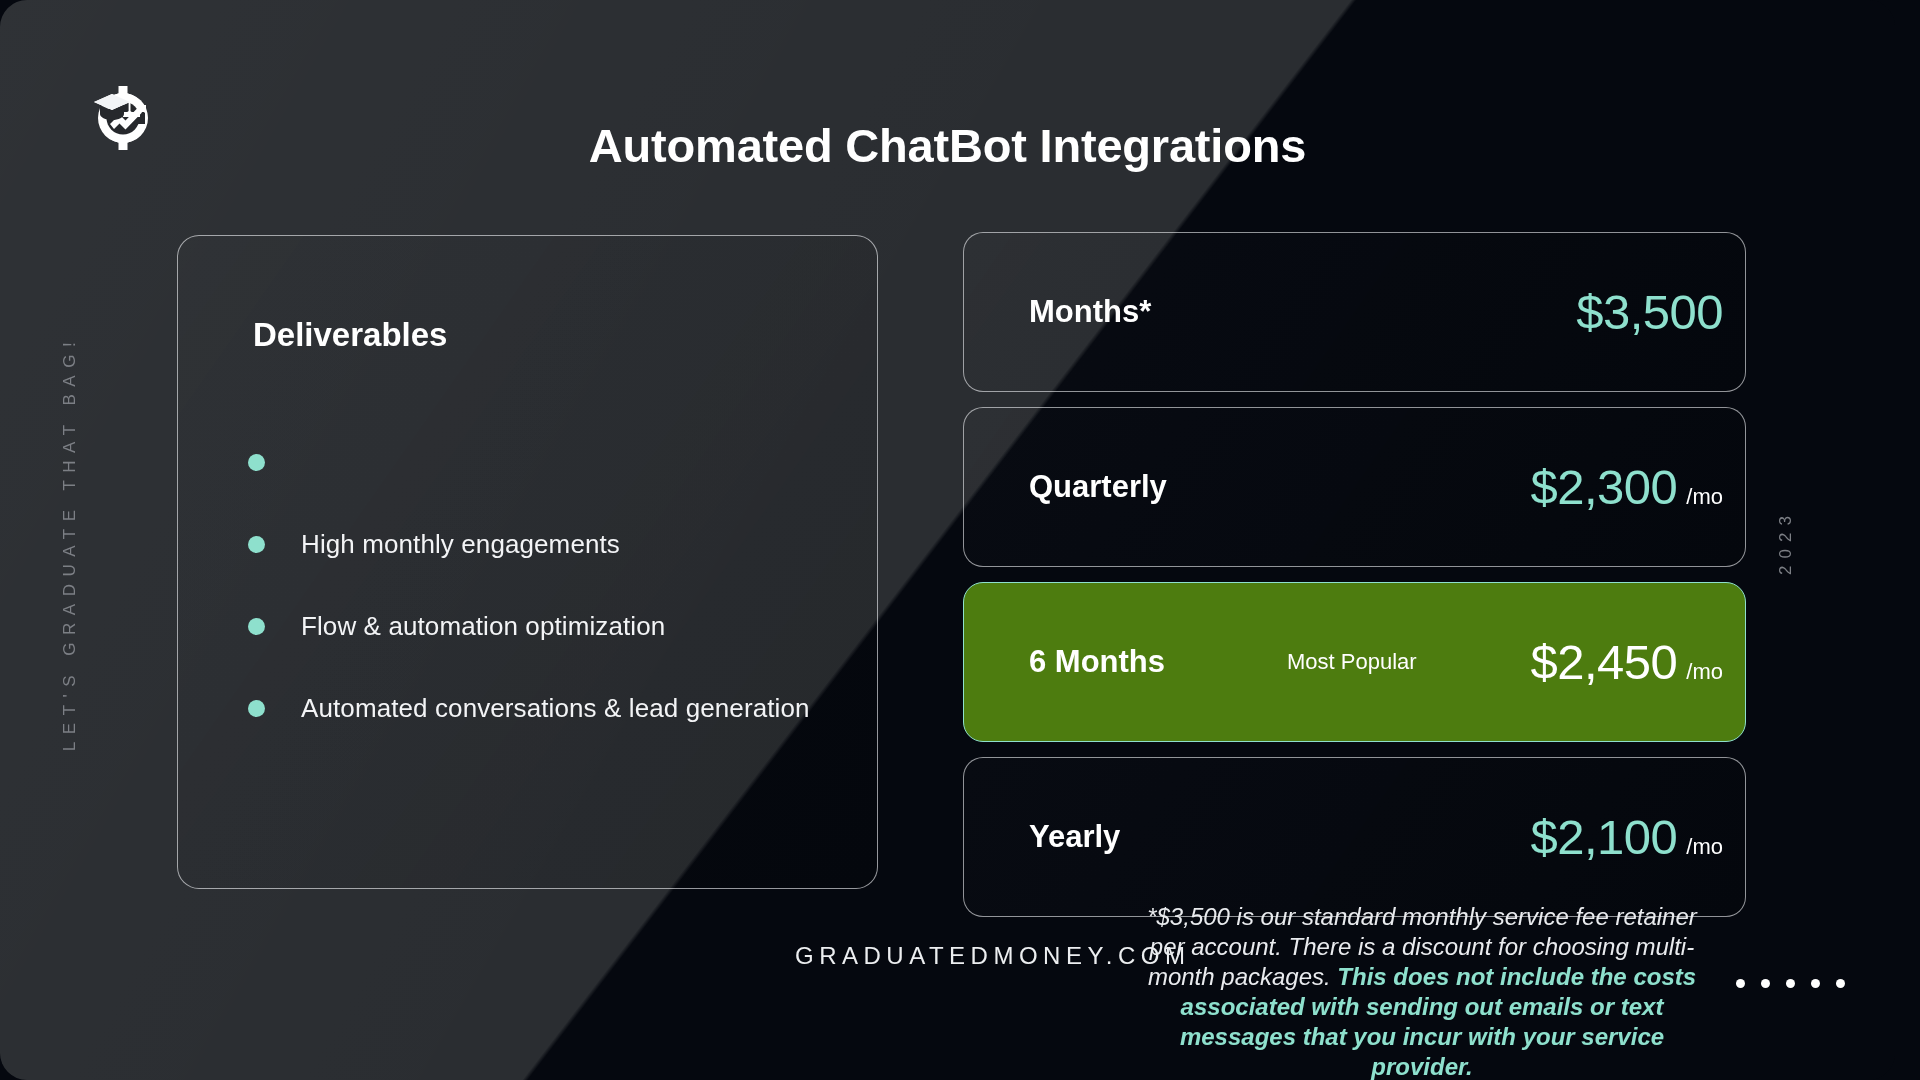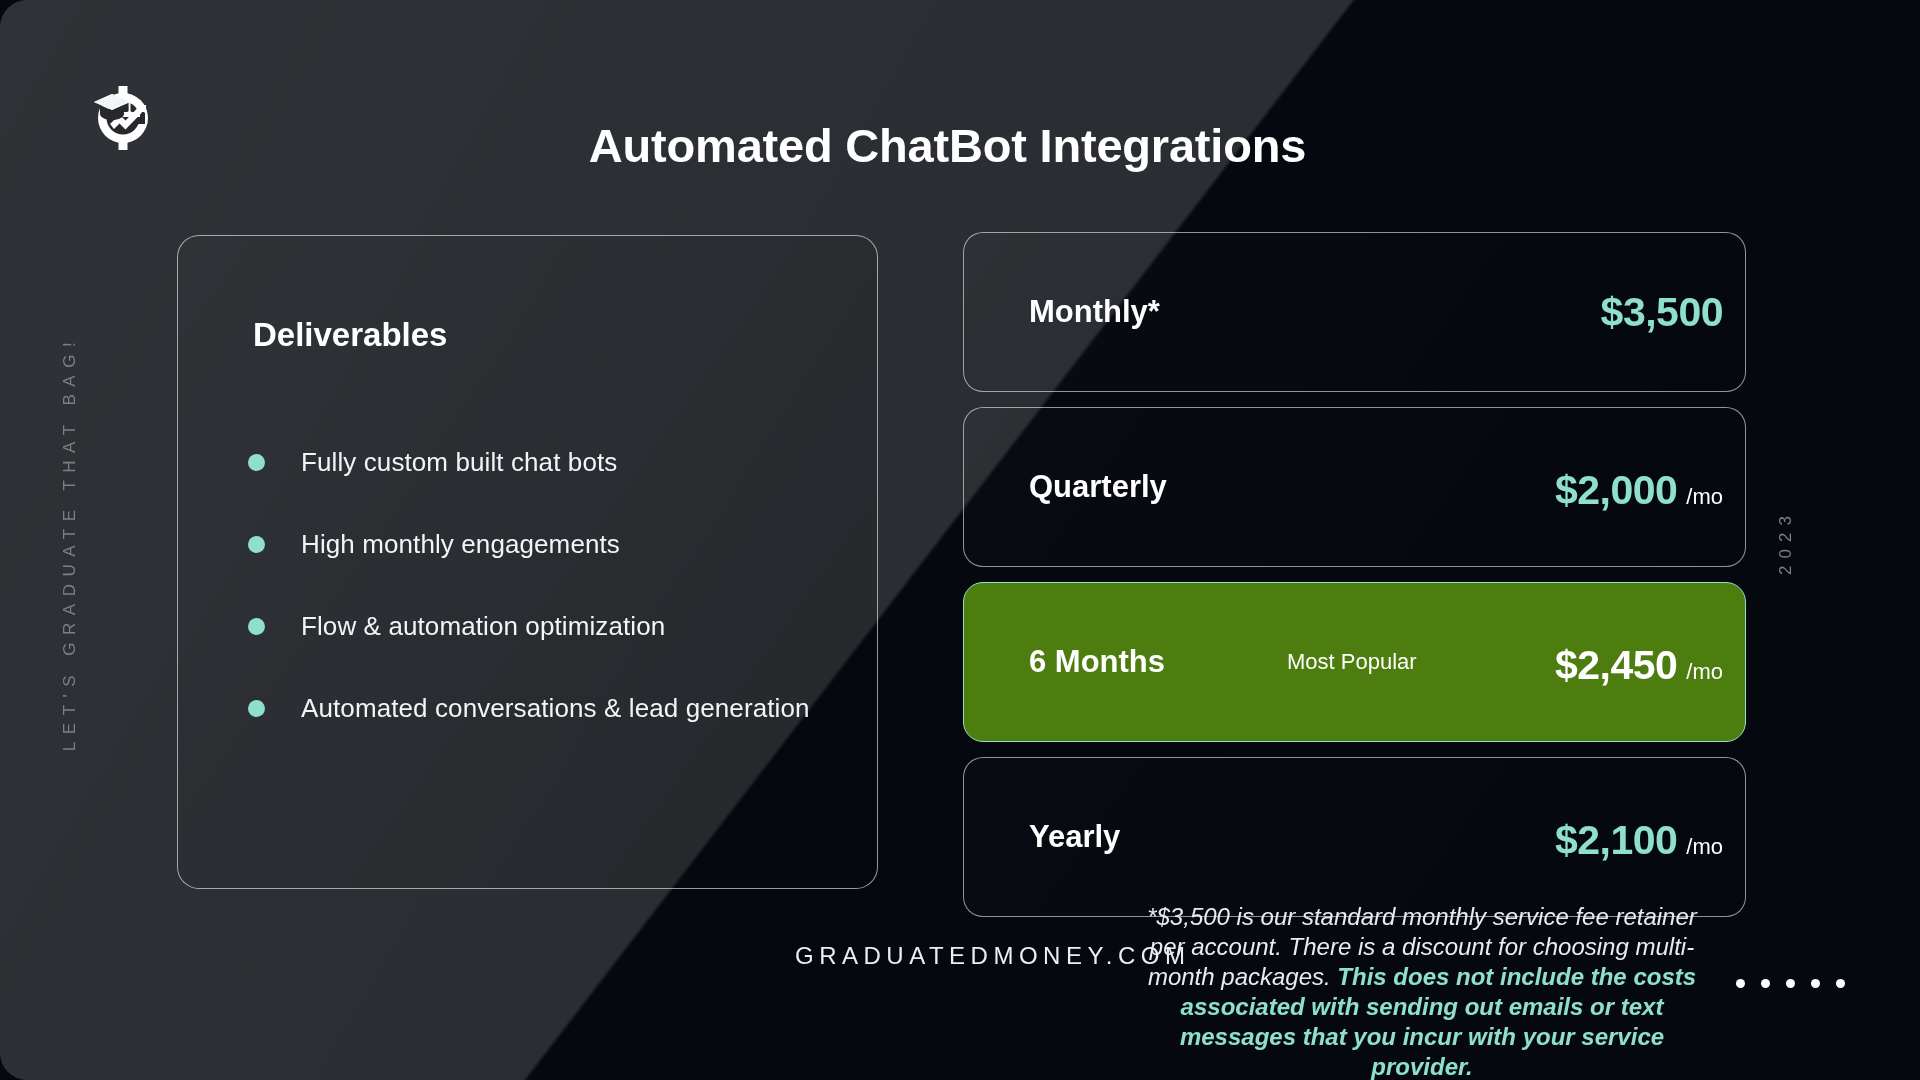--- a/index.html
+++ b/index.html
@@ -140,22 +140,22 @@
     font-weight:400;
     white-space:nowrap;
   }
   .price-group {
     position:absolute;
     right:22px;
     display:flex;
     align-items:baseline;
   }
   .price-amount {
-    font-size:41px;
-    font-weight:bold;
+    font-size:49px;
+    font-weight:normal;
     color:#8ee0cd;
     letter-spacing:-0.5px;
   }
   .price-row.highlight .price-amount { color:#ffffff; }
   .price-suffix {
     font-size:22px;
     color:#ffffff;
     margin-left:9px;
     font-weight:400;
     margin-top:24px;
@@ -227,48 +227,47 @@
   <div id="page-title">Automated ChatBot Integrations</div>
 
   <div id="tagline-vertical" class="vert">LET'S GRADUATE THAT BAG!</div>
   <div id="year-vertical" class="vert">2023</div>
 
   <div id="deliverables-card">
     <div id="deliverables-title">Deliverables</div>
     <ul id="deliverables-list">
         <li class="deliverable-item">
           <span class="bullet-dot"></span>
-          <span class="deliverable-text">Fully custom built chat bots</span>
         </li>
         <li class="deliverable-item">
           <span class="bullet-dot"></span>
           <span class="deliverable-text">High monthly engagements</span>
         </li>
         <li class="deliverable-item">
           <span class="bullet-dot"></span>
           <span class="deliverable-text">Flow &amp; automation optimization</span>
         </li>
         <li class="deliverable-item">
           <span class="bullet-dot"></span>
           <span class="deliverable-text">Automated conversations &amp; lead generation</span>
         </li>
       </ul>
   </div>
 
   <div id="pricing-list">
       <div class="price-row">
-        <span class="plan-name">Monthly*</span>
+        <span class="plan-name">Months*</span>
         <span class="price-group">
           <span class="price-amount">$3,500</span>
         </span>
       </div>
       <div class="price-row">
         <span class="plan-name">Quarterly</span>
         <span class="price-group">
-          <span class="price-amount">$2,000</span>
+          <span class="price-amount">$2,300</span>
           <span class="price-suffix">/mo</span>
         </span>
       </div>
       <div class="price-row highlight">
         <span class="plan-name">6 Months</span>
         <span class="badge">Most Popular</span>
         <span class="price-group">
           <span class="price-amount">$2,450</span>
           <span class="price-suffix">/mo</span>
         </span>

